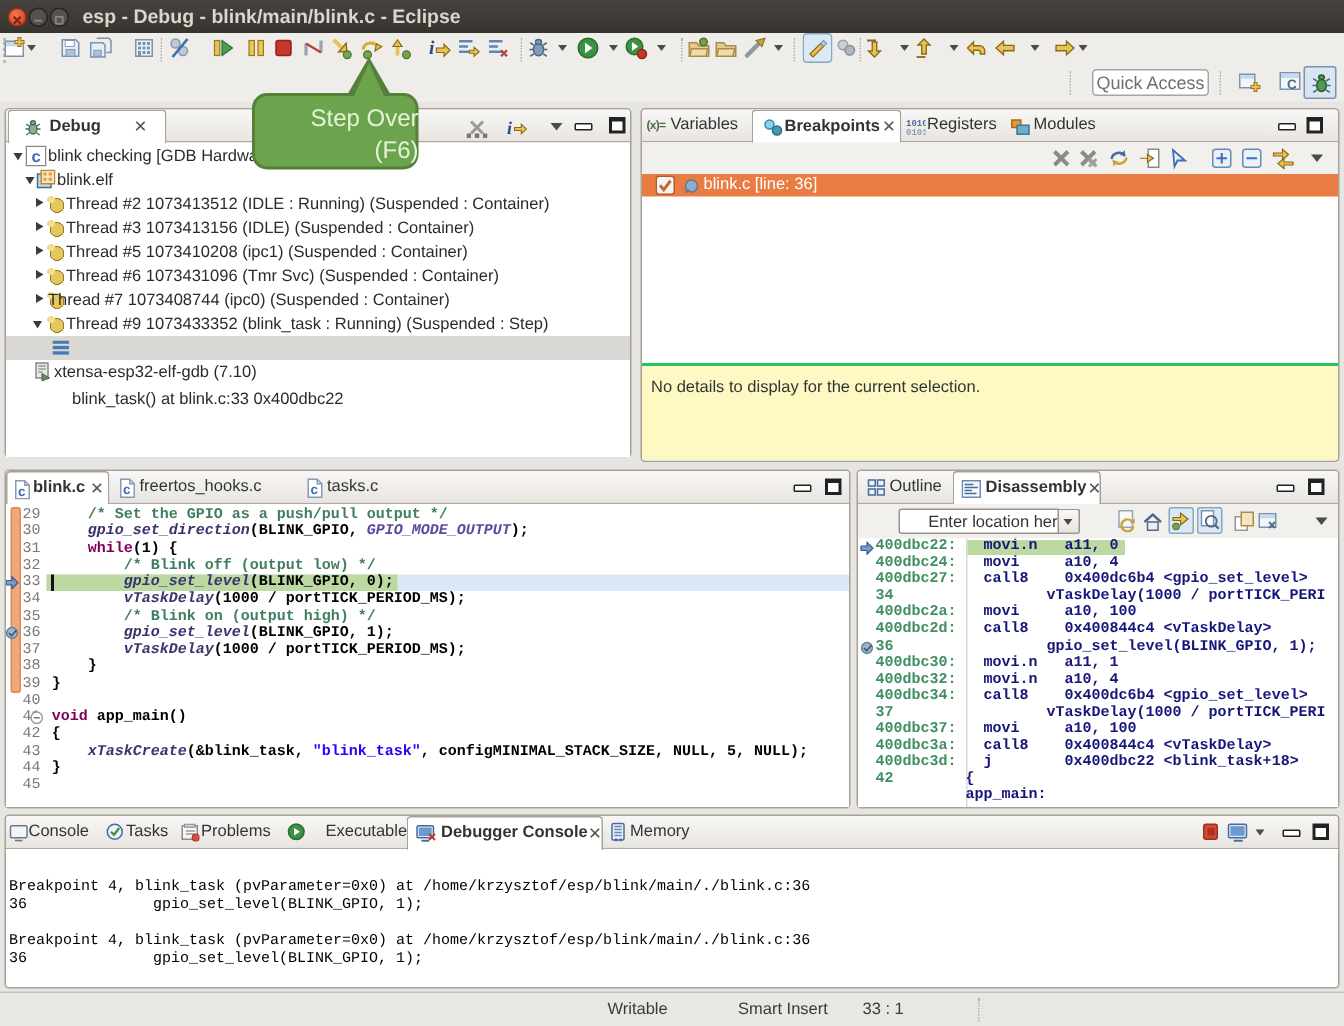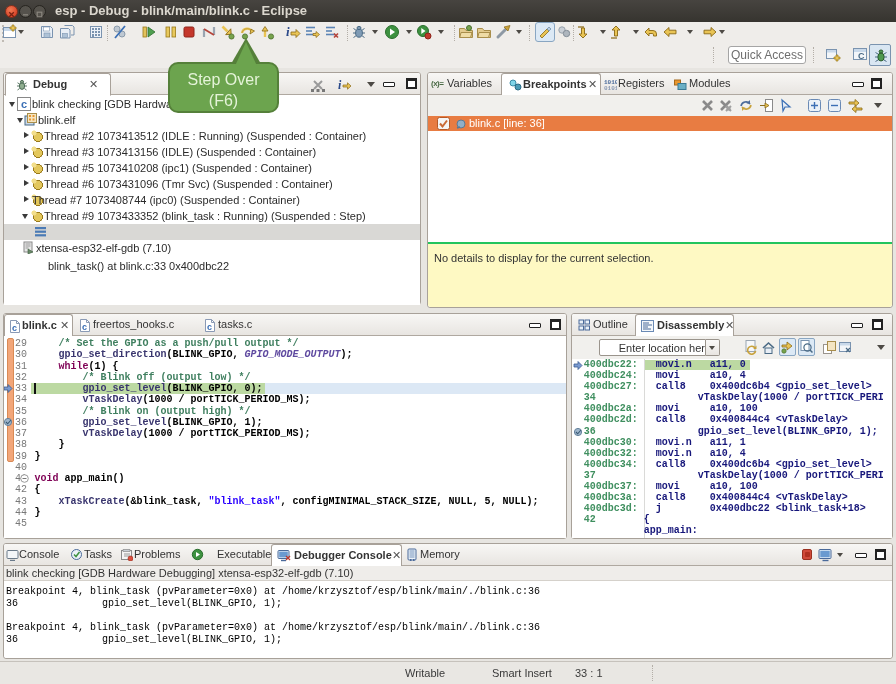--- a/index.html
+++ b/index.html
@@ -17,21 +17,21 @@
 .tablabel{position:absolute;top:4px;white-space:nowrap;}
 .treerow{position:absolute;left:0;height:16px;font-size:11px;color:#2b2b2b;white-space:nowrap;}
 .mono{font-family:"Liberation Mono",monospace;}
 .edn{position:absolute;width:0;height:0;border-left:3.5px solid transparent;border-right:3.5px solid transparent;border-top:5px solid #3a3a3a;}
 .ert{position:absolute;width:0;height:0;border-top:3.5px solid transparent;border-bottom:3.5px solid transparent;border-left:5px solid #3a3a3a;}
 .thico{position:absolute;left:26px;top:1px;width:13px;height:13px;background:
  radial-gradient(circle at 4px 4px,#F2DE8C 0 2.5px,transparent 2.6px),
  radial-gradient(circle at 8px 8px,#E3C75C 0 4.2px,#9A7A1A 4.2px 4.9px,transparent 5px);}
 .cmt{color:#3F7F5F;}
 .kw{color:#7F0055;}
-.fn{color:#39356E;}
+.fn{color:#39356E;font-style:italic;}
 .fnd{color:#000;}
 .mac{color:#5F4AA0;font-style:italic;}
 .str{color:#2A00FF;}
 #code div{height:11.25px;}
 .adr{color:#3F8F5F;}
 .asm{color:#16167A;}
 #disasm div{height:11.1px;}
 
 </style></head>
 <body>
@@ -616,30 +616,27 @@
       <div style="width:5px;height:5px;background:#B03020;margin:2px auto 0;border-radius:1px;"></div>
     </div>
  <svg class="abs" style="left:814px;top:4px" width="15" height="14">
       <rect x="1" y="1.5" width="12" height="9" rx="1" fill="#DCE9F5" stroke="#4A6A9A"></rect>
       <rect x="2.3" y="2.8" width="9.4" height="6.4" fill="#6A9AD0"></rect>
       <path d="M4.5 12.5h6" stroke="#4A6A9A" stroke-width="1.4"></path>
     </svg>
  <div class="dd" style="left:833px;top:9px;"></div>
  <div class="abs" style="left:851px;top:9px;width:12px;height:5px;border:1.5px solid #222;background:#fff;border-radius:1px;"></div>
  <div class="abs" style="left:871px;top:5px;width:11px;height:11px;border:2px solid #222;border-top-width:3.5px;background:#fff;"></div>
- <div class="abs" style="left:0;top:22px;width:888px;height:15px;background:#EFEDEA;border-bottom:1px solid #D5D1CB;font-size:11px;color:#333;">
-      <span class="abs" style="left:2px;top:1px;">blink checking [GDB Hardware Debugging] xtensa-esp32-elf-gdb (7.10)</span>
-    </div>
  <div class="abs mono" style="left:0;top:37px;width:888px;height:77px;background:#fff;font-size:10px;line-height:12px;color:#000;white-space:pre;border-radius:0 0 3px 3px;">
 <div class="abs" style="left:2px;top:5px;">Breakpoint 4, blink_task (pvParameter=0x0) at /home/krzysztof/esp/blink/main/./blink.c:36<br>36              gpio_set_level(BLINK_GPIO, 1);<br><br>Breakpoint 4, blink_task (pvParameter=0x0) at /home/krzysztof/esp/blink/main/./blink.c:36<br>36              gpio_set_level(BLINK_GPIO, 1);</div>
  </div>
 </div>
 <div id="statusbar" class="abs" style="left:0;top:661px;width:896px;height:23px;background:#E9E7E3;border-top:1px solid #C6C2BC;">
   <div class="abs" style="left:405px;top:5px;font-size:11px;color:#3a3a3a;">Writable</div>
   <div class="abs" style="left:492px;top:5px;font-size:11px;color:#3a3a3a;">Smart Insert</div>
   <div class="abs" style="left:575px;top:5px;font-size:11px;color:#3a3a3a;">33 : 1</div>
   <div class="abs" style="left:652px;top:3px;height:16px;border-left:1px dotted #B3AEA7;"></div>
 </div>
 
 <div id="tooltip" class="abs" style="left:168px;top:62px;width:111px;height:51px;background:#6CA44E;border:2px solid #55803A;border-radius:10px;z-index:50;"></div>
 <div class="abs" style="z-index:49;left:231px;top:38px;width:0;height:0;border-left:15px solid transparent;border-right:15px solid transparent;border-bottom:26px solid #55803A;"></div>
 <div class="abs" style="z-index:51;left:235px;top:42px;width:0;height:0;border-left:11px solid transparent;border-right:11px solid transparent;border-bottom:24px solid #6CA44E;"></div>
-<div class="abs" style="z-index:52;left:168px;top:69px;width:111px;text-align:center;font-size:16px;line-height:21px;color:#E4F3D8;">Step Over<br>(F6)</div>
+<div class="abs" style="z-index:52;left:168px;top:69px;width:111px;text-align:right;font-size:16px;line-height:21px;color:#E4F3D8;">Step Over<br>(F6)</div>
 
 </body></html>

